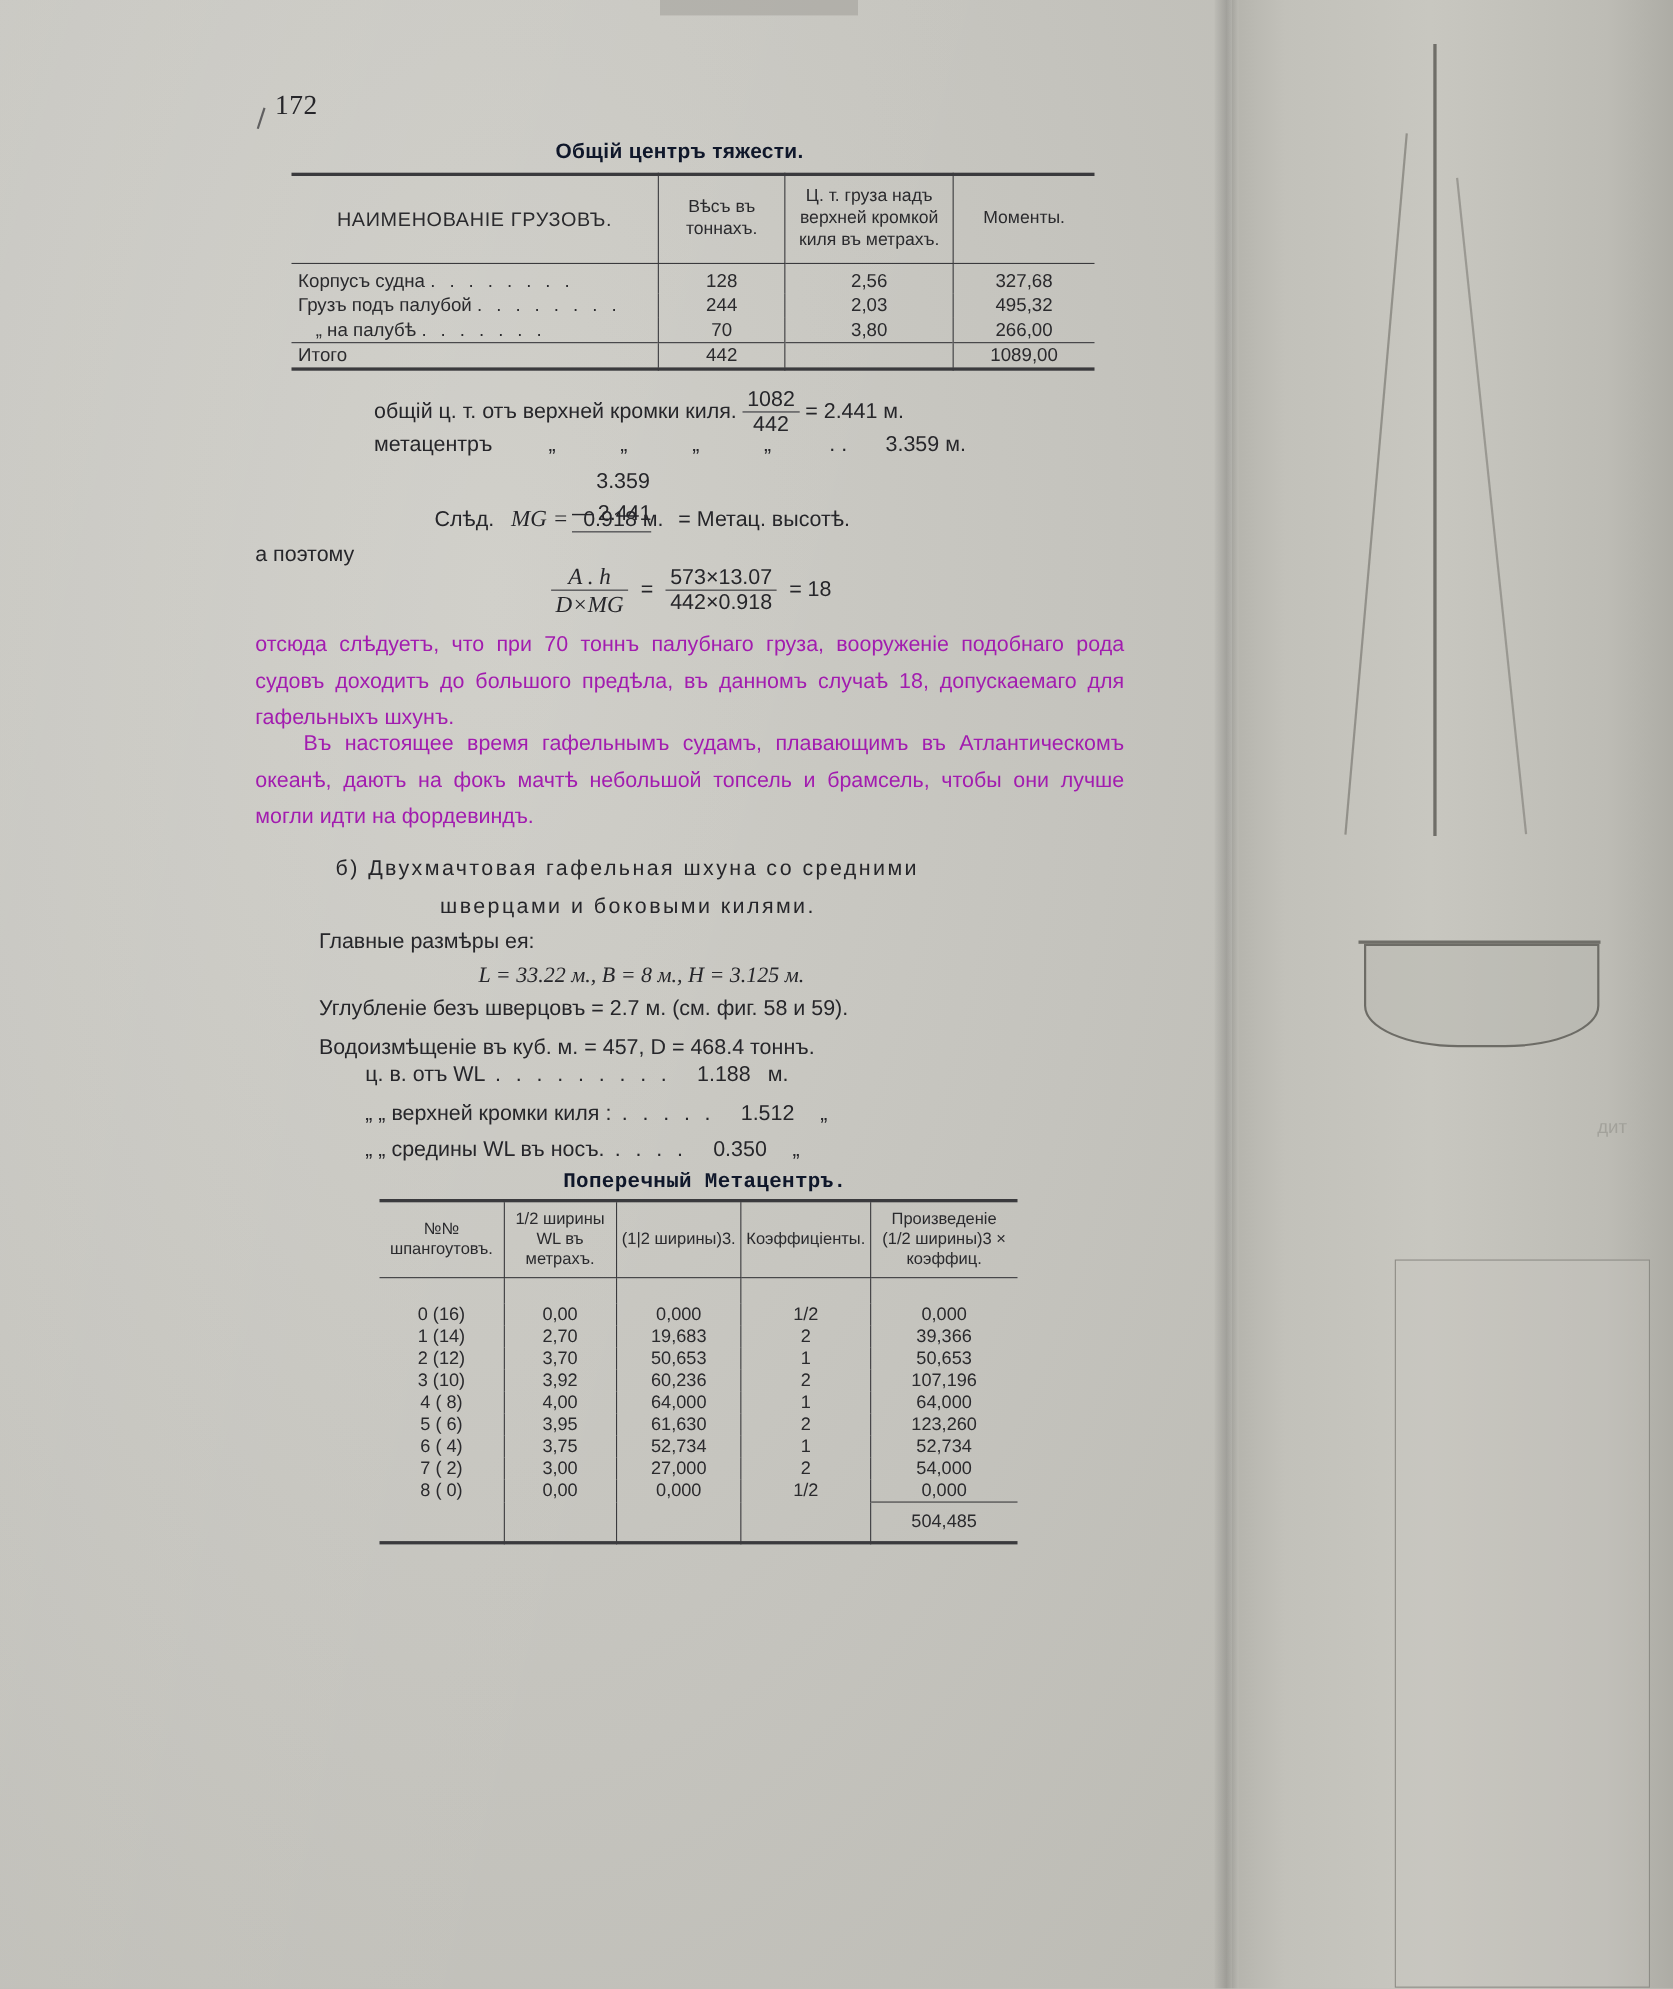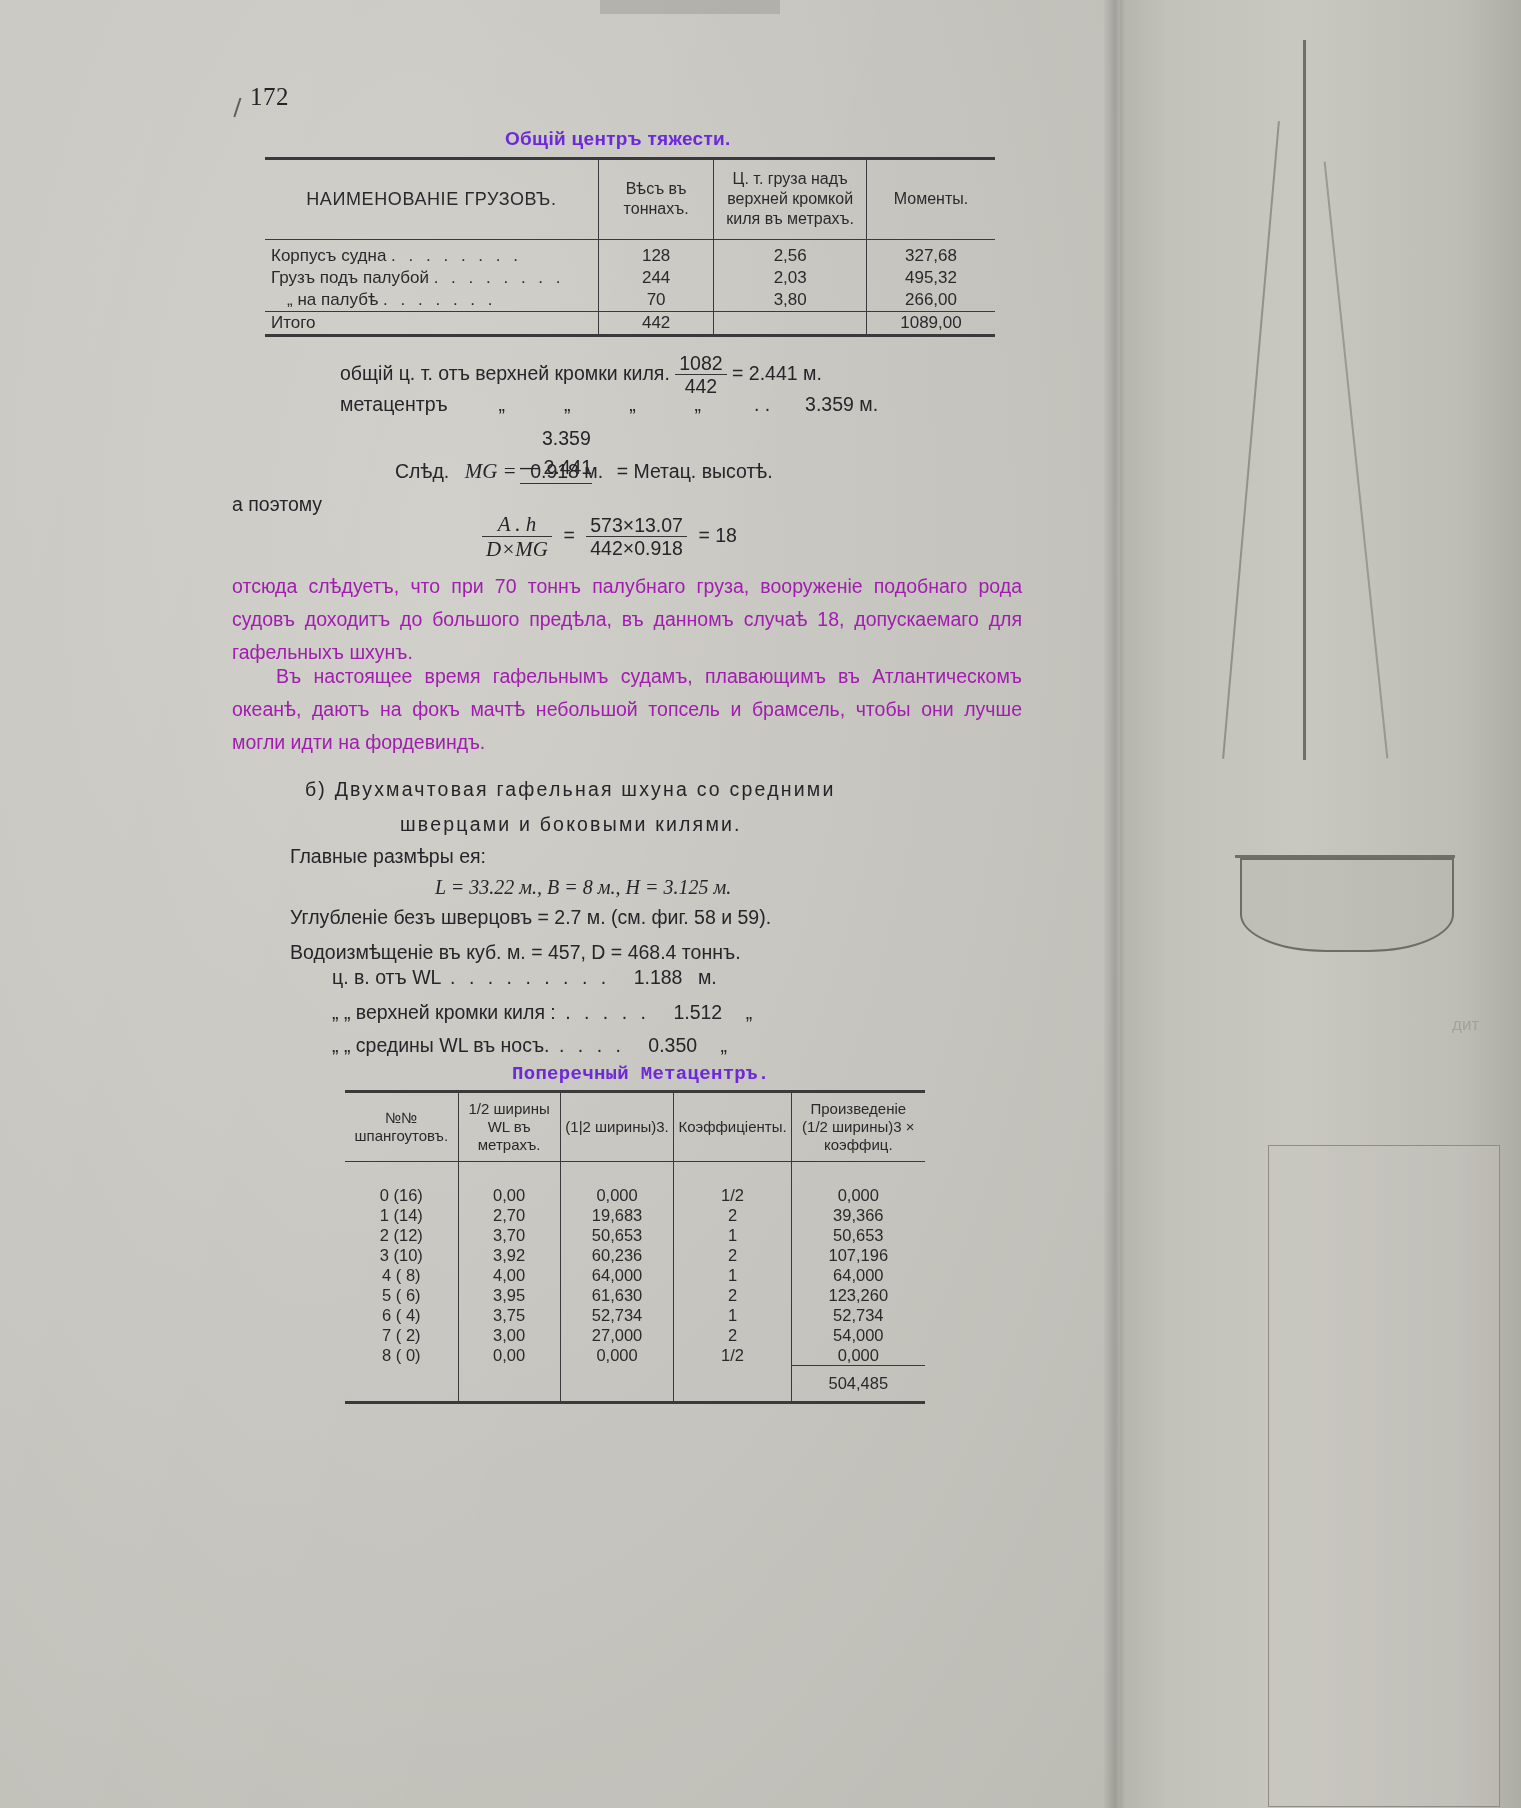--- a/index.html
+++ b/index.html
@@ -71,21 +71,21 @@
     opacity: .75;
   }
 
   h2.tabtitle {
     position: absolute;
     margin: 0;
     font-family: "Liberation Sans", sans-serif;
     font-weight: bold;
     font-size: 19px;
     letter-spacing: .3px;
-    color: #6d28d9;
+    color: #0f172a;
   }
   
   #tbl1 {
     position: absolute;
     left: 265px; top: 157px;
     width: 730px;
   }
   table.doc {
     border-collapse: collapse;
     width: 100%;
@@ -302,21 +302,21 @@
 
     <div class="para" style="left:395px;top:456px;">
       <span>Слѣд.</span>
       <span class="ital" style="margin-left:10px;">MG =</span>
       <span style="margin-left:8px;">0.918 м.</span>
       <span style="margin-left:8px;">= Метац. высотѣ.</span>
     </div>
 
     <div class="para" style="left:232px;top:490px;">а поэтому</div>
 
-    <div class="para" style="left:482px;top:512px;">
+    <div class="para" style="left:501px;top:512px;">
       <span class="frac ital">
         <span class="top">A . h</span>
         <span class="bot">D×MG</span>
       </span>
       <span style="margin:0 6px;">=</span>
       <span class="frac">
         <span class="top">573×13.07</span>
         <span class="bot">442×0.918</span>
       </span>
       <span style="margin-left:6px;">= 18</span>

